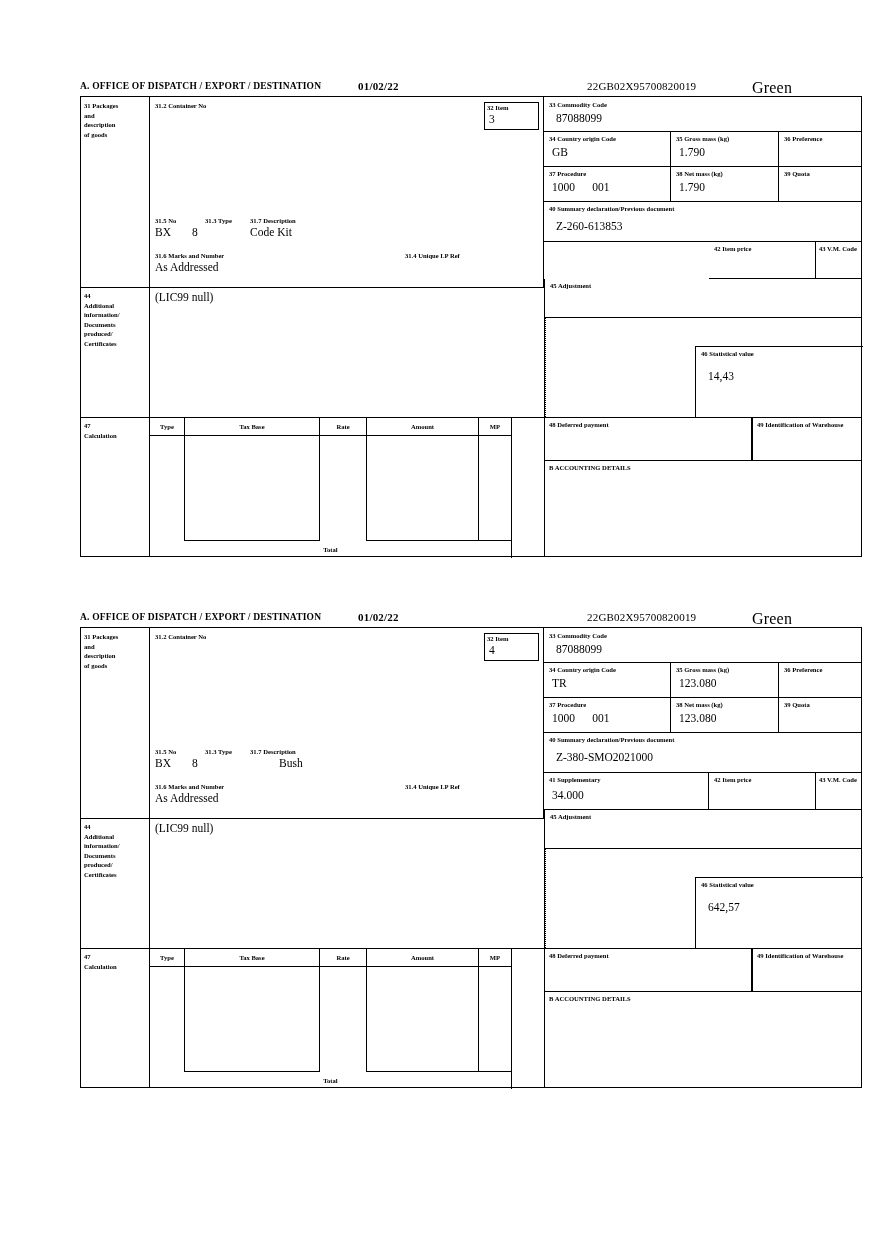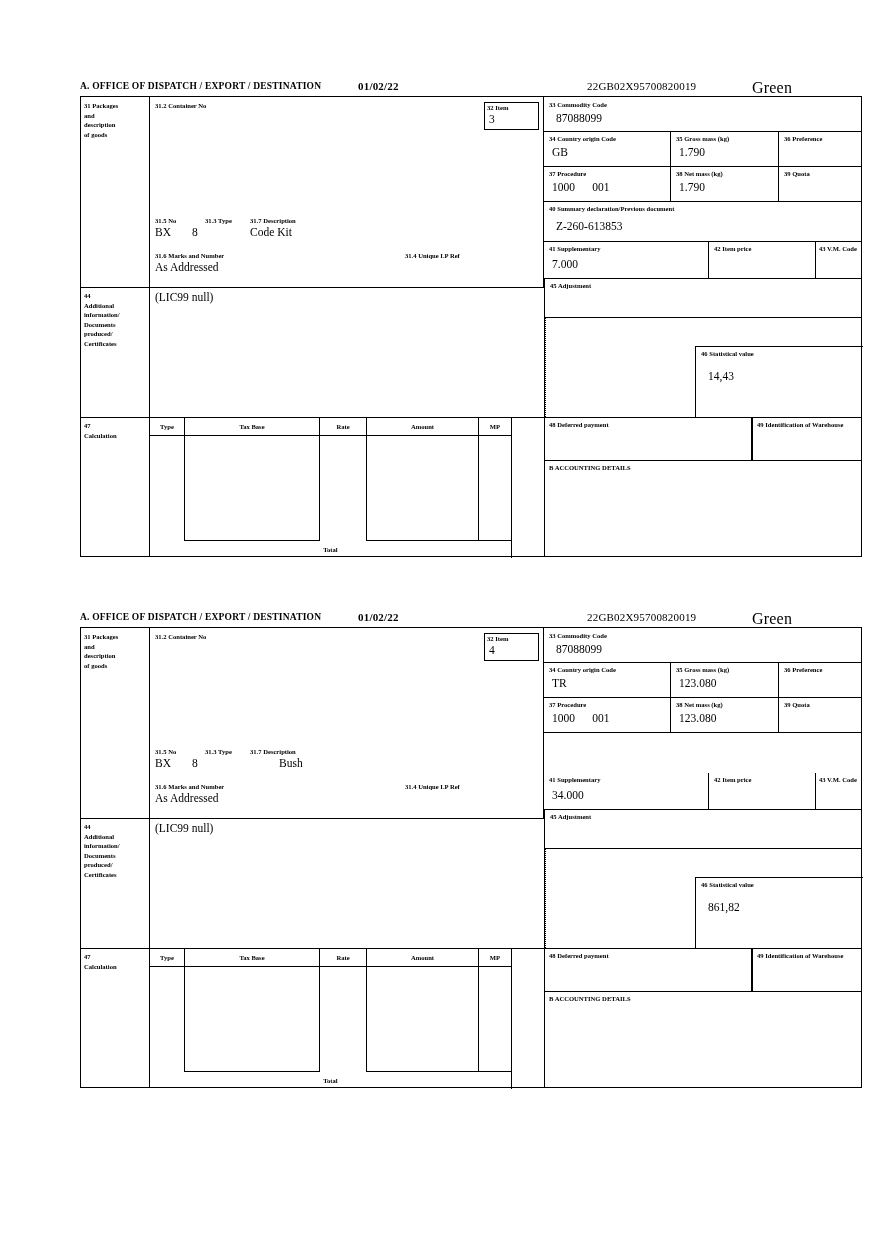--- a/index.html
+++ b/index.html
@@ -132,24 +132,20 @@
     <div class="box bb" style="left:698px;top:70px;width:83px;height:35px;">
       <div class="lbl" style="position:absolute;left:5px;top:3px;">39 Quota</div>
       <div class="val" style="position:absolute;left:8px;top:14px;"></div>
     </div>
 
     <div class="box colr bb" style="top:105px;height:40px;">
       <div class="lbl" style="position:absolute;left:5px;top:3px;">40 Summary declaration/Previous document</div>
       <div class="val" style="position:absolute;left:12px;top:18px;">Z-260-613853</div>
     </div>
 
-    <div class="box bb br" style="left:463px;top:145px;width:165px;height:37px;">
-      <div class="lbl" style="position:absolute;left:5px;top:3px;">41 Supplementary</div>
-      <div class="val" style="position:absolute;left:8px;top:16px;">7.000</div>
-    </div>
     <div class="box bb br" style="left:628px;top:145px;width:107px;height:37px;">
       <div class="lbl" style="position:absolute;left:5px;top:3px;">42 Item price</div>
       <div class="val" style="position:absolute;left:8px;top:16px;"></div>
     </div>
     <div class="box bb" style="left:735px;top:145px;width:46px;height:37px;">
       <div class="lbl" style="position:absolute;left:3px;top:3px;">43 V.M. Code</div>
       <div class="val" style="position:absolute;left:5px;top:16px;"></div>
     </div>
 
     <div class="box col31 bt" style="top:190px;height:130px;padding:3px 3px;">
@@ -289,20 +285,24 @@
     </div>
     <div class="box bb br" style="left:590px;top:70px;width:108px;height:35px;">
       <div class="lbl" style="position:absolute;left:5px;top:3px;">38 Net mass (kg)</div>
       <div class="val" style="position:absolute;left:8px;top:14px;">123.080</div>
     </div>
     <div class="box bb" style="left:698px;top:70px;width:83px;height:35px;">
       <div class="lbl" style="position:absolute;left:5px;top:3px;">39 Quota</div>
       <div class="val" style="position:absolute;left:8px;top:14px;"></div>
     </div>
 
+    <div class="box colr bb" style="top:105px;height:40px;">
+      <div class="lbl" style="position:absolute;left:5px;top:3px;">40 Summary declaration/Previous document</div>
+      <div class="val" style="position:absolute;left:12px;top:18px;">Z-380-SMO2021000</div>
+    </div>
 
     <div class="box bb br" style="left:463px;top:145px;width:165px;height:37px;">
       <div class="lbl" style="position:absolute;left:5px;top:3px;">41 Supplementary</div>
       <div class="val" style="position:absolute;left:8px;top:16px;">34.000</div>
     </div>
     <div class="box bb br" style="left:628px;top:145px;width:107px;height:37px;">
       <div class="lbl" style="position:absolute;left:5px;top:3px;">42 Item price</div>
       <div class="val" style="position:absolute;left:8px;top:16px;"></div>
     </div>
     <div class="box bb" style="left:735px;top:145px;width:46px;height:37px;">
@@ -325,21 +325,21 @@
 
     <div class="box colr bl bb" style="top:182px;height:39px;">
       <div class="lbl" style="position:absolute;left:5px;top:3px;">45 Adjustment</div>
       <div class="val" style="position:absolute;left:8px;top:16px;"></div>
     </div>
 
     <div class="box bl" style="left:463px;top:221px;width:318px;height:99px;">
       <div class="dotted" style="left:0px;top:0;height:99px;"></div>
       <div class="box" style="left:150px;top:28px;width:168px;height:71px;border-left:1px solid #000;border-top:1px solid #000;">
         <div class="lbl" style="position:absolute;left:5px;top:3px;">46 Statistical value</div>
-        <div class="val" style="position:absolute;left:12px;top:23px;">861,82</div>
+        <div class="val" style="position:absolute;left:12px;top:23px;">642,57</div>
       </div>
     </div>
 
     <div class="box col31 bt" style="top:320px;height:140px;padding:3px;">
       <div class="lbl2">47</div>
       <div class="lbl2">Calculation</div>
     </div>
 
     <div class="box bt bl" style="left:68px;top:320px;width:395px;height:140px;">
       <div class="box br bb" style="left:0;top:0;width:35px;height:18px;">

